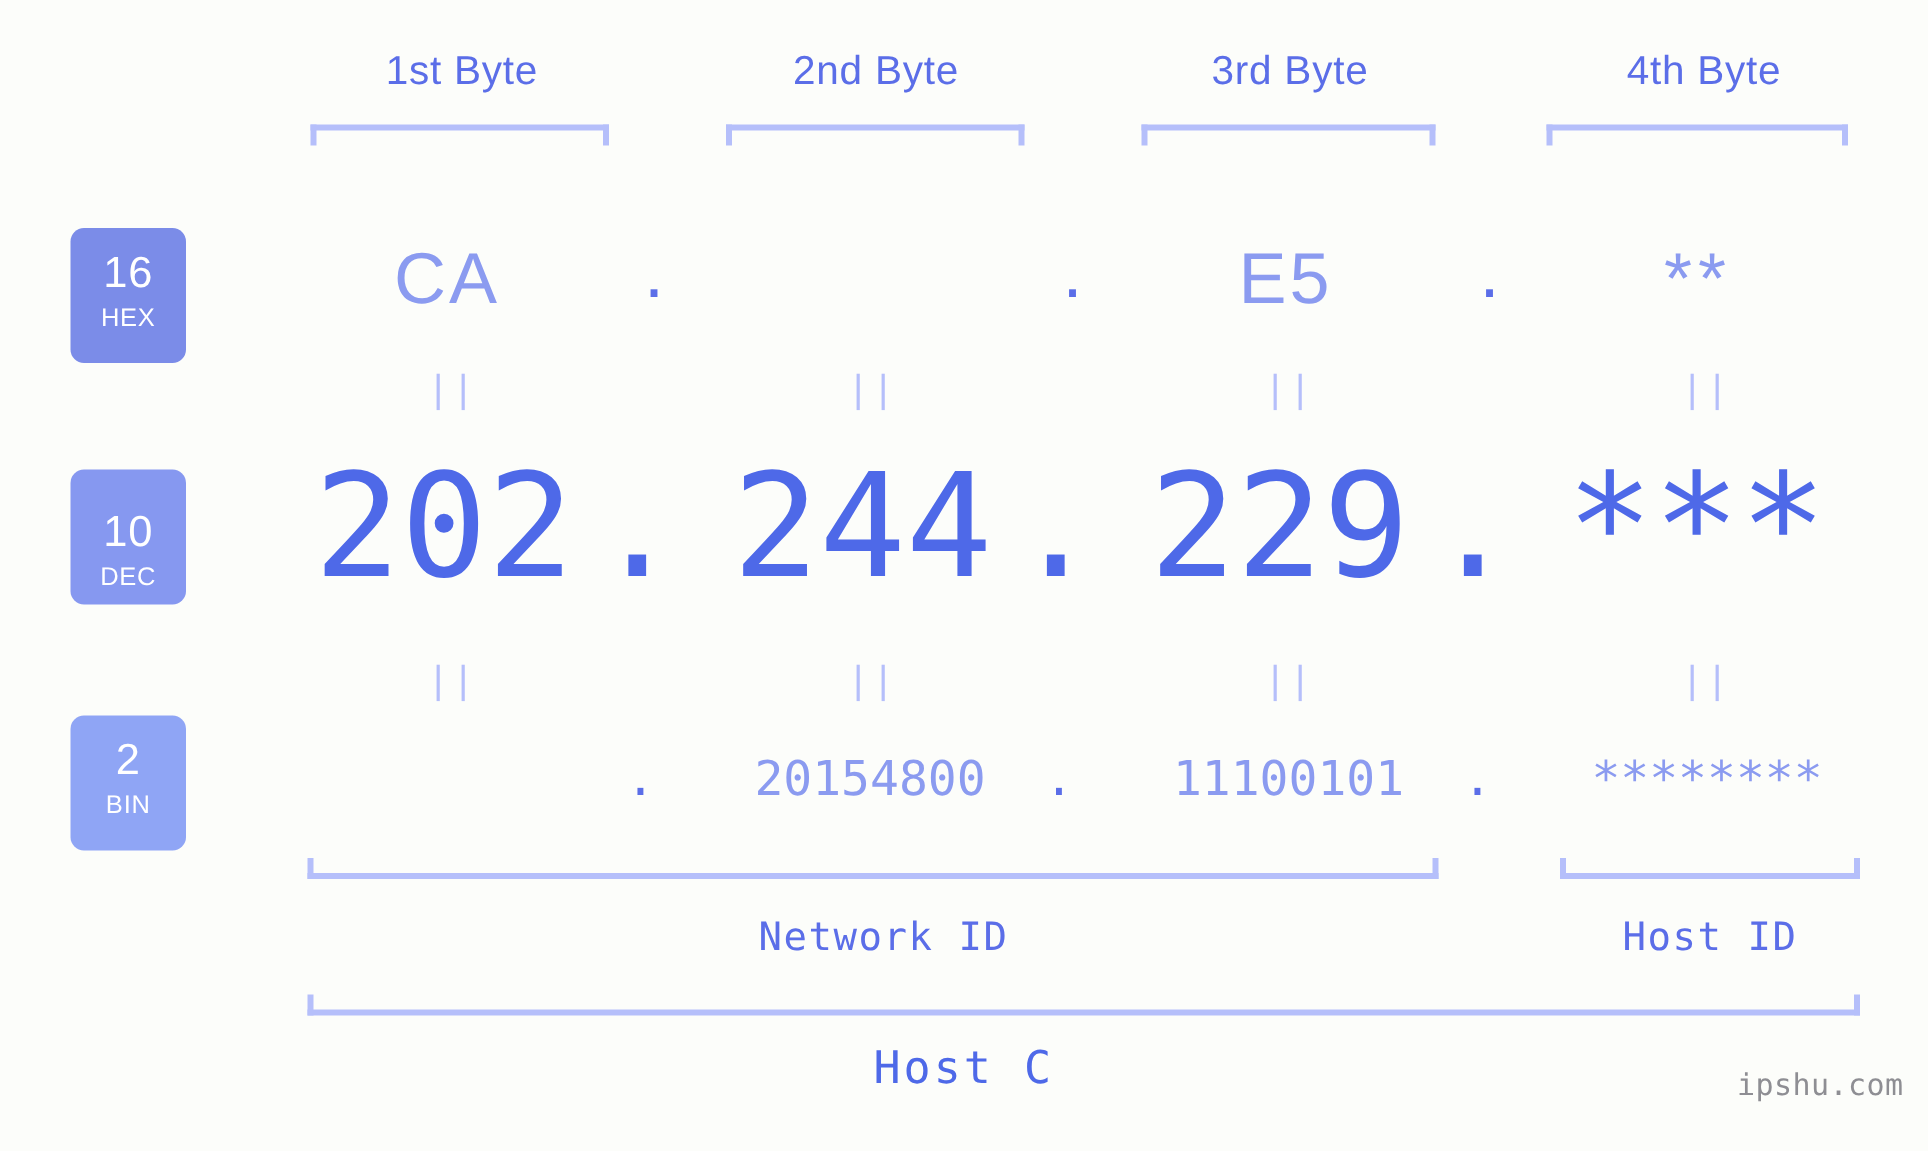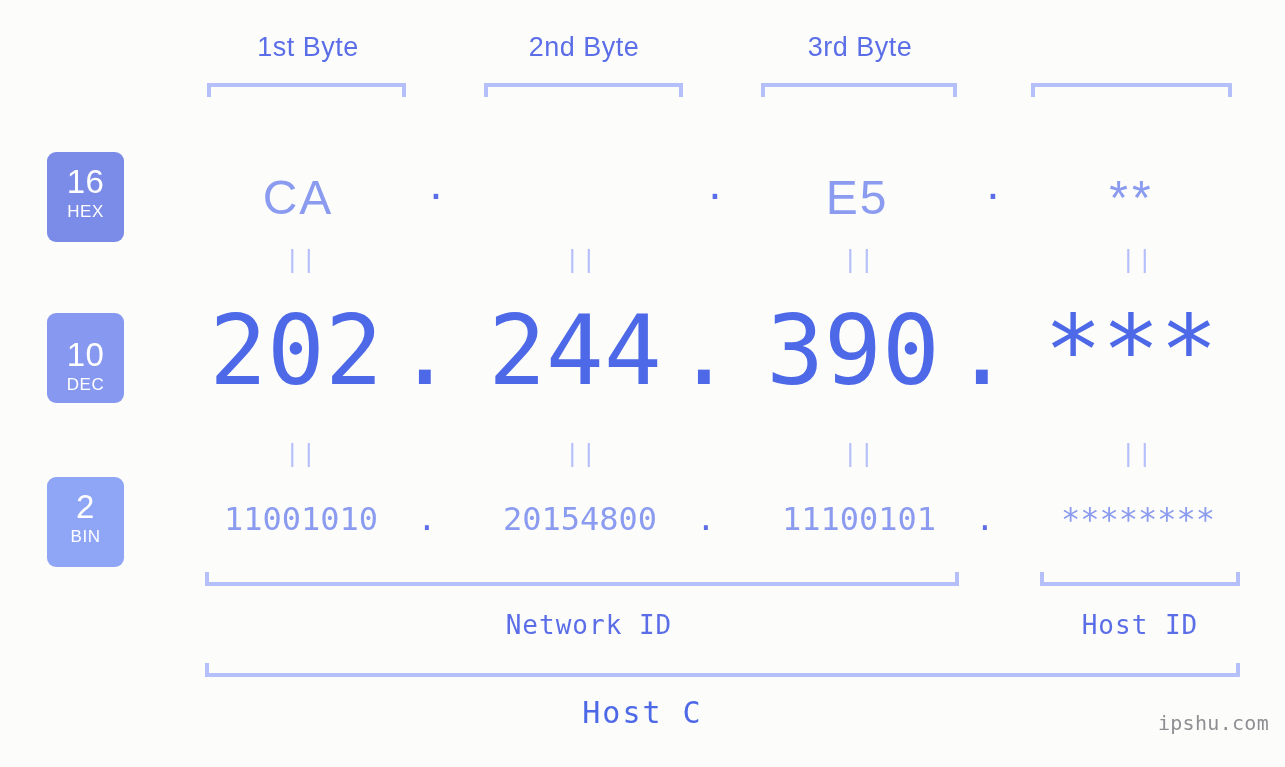--- a/index.html
+++ b/index.html
@@ -56,40 +56,40 @@
     left: 47px;
     width: 77px;
     border-radius: 9px;
     color: #ffffff;
     text-align: center;
     box-sizing: border-box;
     font-family: "Liberation Sans", sans-serif;
   }
   .badge .num {
     display: block;
-    font-size: 33px;
+    font-size: 29px;
     line-height: 36px;
     font-weight: 400;
     letter-spacing: 0.5px;
   }
   .badge .nm {
     display: block;
     font-size: 17px;
     line-height: 24px;
     font-weight: 400;
     letter-spacing: 0.5px;
   }
   #badge-hex { top: 152px; height: 90px; padding-top: 12px; background: #7b8ce8; }
   #badge-dec { top: 313px; height: 90px; padding-top: 24px; background: #8698f0; }
   #badge-bin { top: 477px; height: 90px; padding-top: 12px; background: #8fa5f5; }
 
   
   .hex-val {
     position: absolute;
-    top: 167px;
+    top: 156px;
     text-align: center;
     font-size: 48px;
     line-height: 62px;
     color: #8b9bf0;
     font-family: "Liberation Sans", sans-serif;
     letter-spacing: 2px;
     white-space: nowrap;
   }
   .hex-val.stars { color: #8b9bf0; letter-spacing: 4px; }
   .hex-dot {
@@ -187,20 +187,21 @@
   }
 </style>
 </head>
 <body>
 
 <div id="stage">
 
   <div class="byte-label" style="left:198px; width:220px;">1st Byte</div>
   <div class="byte-label" style="left:474px; width:220px;">2nd Byte</div>
   <div class="byte-label" style="left:750px; width:220px;">3rd Byte</div>
+  <div class="byte-label" style="left:1026px; width:220px;">4th Byte</div>
 
   <div class="bracket-down" style="left:207px; top:83px; width:199px;"></div>
   <div class="bracket-down" style="left:484px; top:83px; width:199px;"></div>
   <div class="bracket-down" style="left:761px; top:83px; width:196px;"></div>
   <div class="bracket-down" style="left:1031px; top:83px; width:201px;"></div>
 
   <div class="badge" id="badge-hex">
     <span class="num">16</span>
     <span class="nm">HEX</span>
   </div>
@@ -220,37 +221,36 @@
   <div class="badge" id="badge-dec">
     <span class="num">10</span>
     <span class="nm">DEC</span>
   </div>
 
   <div class="dec-row">
     <span class="dec-val" style="left:201px; width:190px;">202</span>
     <span class="dec-dot" style="left:396px;">.</span>
     <span class="dec-val" style="left:480px; width:190px;">244</span>
     <span class="dec-dot" style="left:675px;">.</span>
-    <span class="dec-val" style="left:758px; width:190px;">390</span>
+    <span class="dec-val" style="left:758px; width:190px;">229</span>
     <span class="dec-dot" style="left:953px;">.</span>
     <span class="dec-val" style="left:1036px; width:190px;">***</span>
   </div>
 
   <div class="eq" style="left:281px; top:442px;">||</div>
   <div class="eq" style="left:561px; top:442px;">||</div>
   <div class="eq" style="left:839px; top:442px;">||</div>
   <div class="eq" style="left:1117px; top:442px;">||</div>
 
   <div class="badge" id="badge-bin">
     <span class="num">2</span>
     <span class="nm">BIN</span>
   </div>
 
   <div class="bin-row">
-    <span class="bin-val" style="left:199px; width:204px;">11001010</span>
     <span class="bin-dot" style="left:410px;">.</span>
     <span class="bin-val" style="left:478px; width:204px;">20154800</span>
     <span class="bin-dot" style="left:689px;">.</span>
     <span class="bin-val" style="left:757px; width:204px;">11100101</span>
     <span class="bin-dot" style="left:968px;">.</span>
     <span class="bin-val" style="left:1036px; width:204px;">********</span>
   </div>
 
   <div class="bracket-up" style="left:205px; top:572px; width:754px;"></div>
   <div class="bracket-up" style="left:1040px; top:572px; width:200px;"></div>

